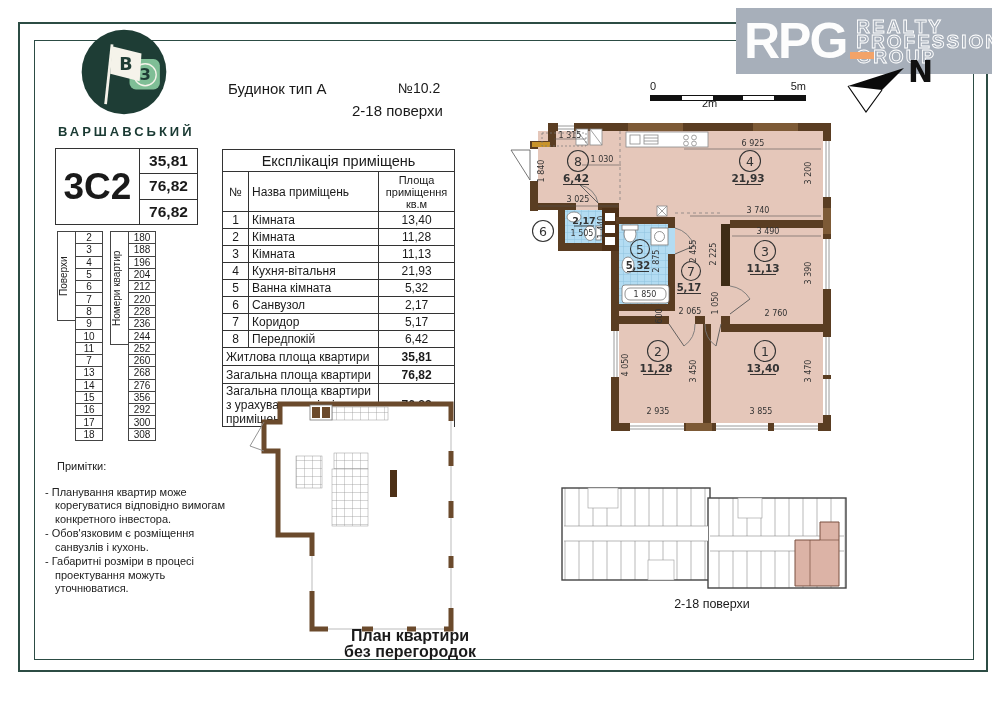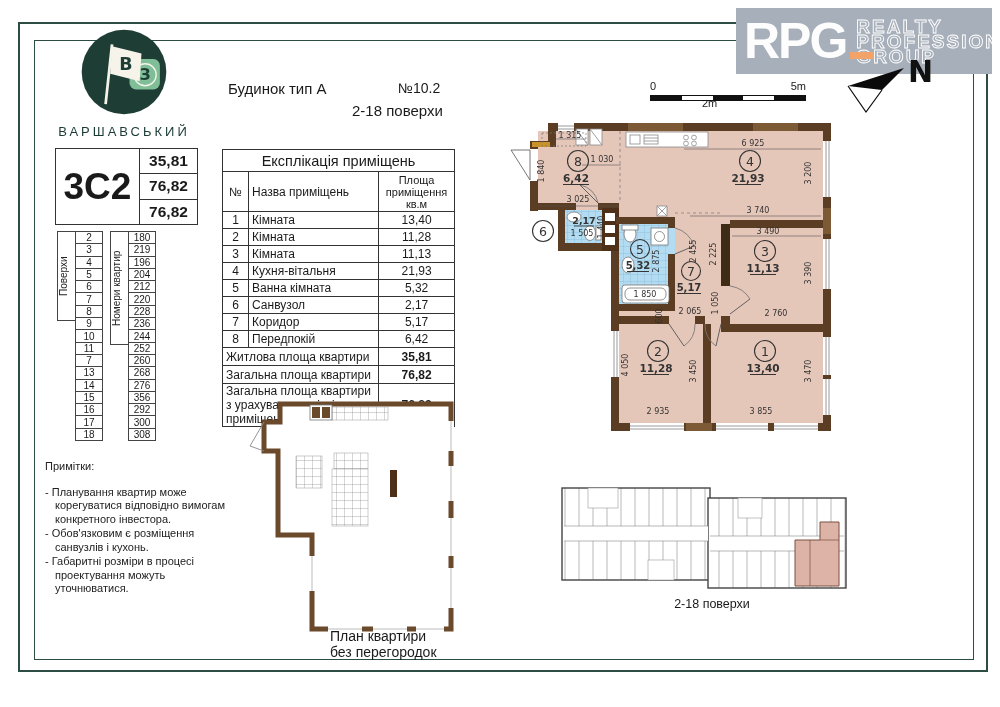--- a/index.html
+++ b/index.html
@@ -4,21 +4,21 @@
 <style>
   html,body{margin:0;padding:0;background:#fff;}
   .page{position:relative;width:1000px;height:707px;background:#fff;overflow:hidden;
         font-family:"Liberation Sans",sans-serif;color:#1a1a1a;}
   .abs{position:absolute;}
   
   .frame-outer{left:18px;top:22px;width:966px;height:646px;border:2px solid #2c4c44;}
   .frame-inner{left:34px;top:40px;width:938px;height:618px;border:1px solid #2c4c44;}
   
   .logo-wrap{left:58px;top:26px;width:132px;text-align:center;}
-  .brand{margin-top:2px;font-size:13px;font-weight:normal;letter-spacing:3px;color:#1a3a33;}
+  .brand{margin-top:2px;font-size:13px;font-weight:bold;letter-spacing:3px;color:#1a3a33;}
   
   .t-building{left:228px;top:80px;font-size:15px;}
   .t-planno{left:398px;top:80px;font-size:14px;}
   .t-floors{left:352px;top:102px;font-size:15px;}
   
   .rpg-box{left:736px;top:8px;width:256px;height:66px;background:#a7afba;display:flex;align-items:center;}
   .rpg-acronym{position:relative;font-size:50px;font-weight:bold;color:#fdfdfd;letter-spacing:-2px;
                line-height:1;margin-left:8px;}
   .rpg-orange{position:absolute;left:106px;top:36px;width:24px;height:7px;background:#f2a369;}
   .rpg-lines{margin-left:10px;}
@@ -56,25 +56,25 @@
   .expl .hdr{text-align:center;font-size:12px;height:40px;}
   .expl .hdr .small{font-size:11px;line-height:12px;}
   .expl .no{width:20px;text-align:center;}
   .expl .nm{width:132px;}
   .expl .ar{width:70px;text-align:center;}
   .expl .drow td{height:16px;}
   .expl .sum td{height:17px;}
   .expl .sum .ar{font-weight:bold;}
   
   .notes{left:45px;top:460px;width:184px;font-size:11px;line-height:13.5px;color:#222;}
-  .notes .nt{margin-bottom:12px;}
+  .notes .nt{margin-left:12px;margin-bottom:12px;}
   .notes p{margin:0 0 1px 0;padding-left:10px;text-indent:-10px;}
   .notes .red{color:#b23b3b;}
   
-  .cap-noparts{left:330px;top:628px;width:160px;font-size:14px;line-height:16px;}
+  .cap-noparts{left:330px;top:628px;width:160px;text-align:center;font-size:16px;line-height:16px;font-weight:bold;}
   .cap-overview{left:637px;top:597px;width:150px;text-align:center;font-size:12.5px;}
   svg{overflow:visible;}
   svg text{font-family:"DejaVu Sans","Liberation Sans",sans-serif;}
 </style>
 </head>
 <body>
 
 <div class="page">
 
   <div class="abs frame-outer"></div>
@@ -157,21 +157,21 @@
         <div>15</div>
         <div>16</div>
         <div>17</div>
         <div>18</div>
       </div>
     </div>
     <div class="ft">
       <div class="ft-label" style="height:112px">Номери квартир</div>
       <div class="ft-col">
         <div>180</div>
-        <div>219</div>
+        <div>188</div>
         <div>196</div>
         <div>204</div>
         <div>212</div>
         <div>220</div>
         <div>228</div>
         <div>236</div>
         <div>244</div>
         <div>252</div>
         <div>260</div>
         <div>268</div>

